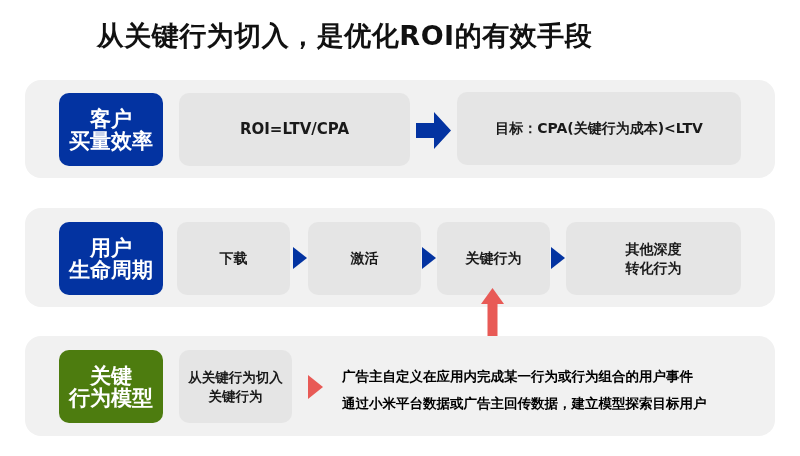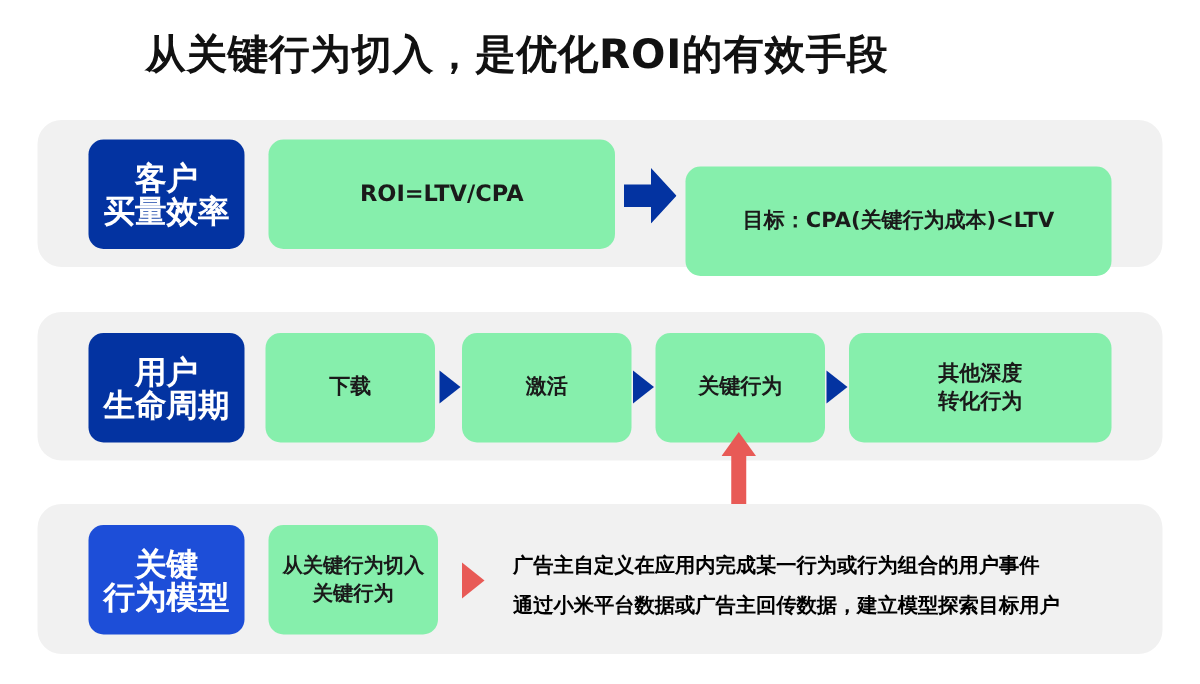--- a/index.html
+++ b/index.html
@@ -5,22 +5,22 @@
   html, body { margin:0; padding:0; background:#ffffff; }
   body { width:800px; height:456px; position:relative; overflow:hidden;
          font-family:"DejaVu Sans","Liberation Sans",sans-serif; color:#1a1a1a; }
   .title { position:absolute; left:0; top:18px; width:689px; text-align:center;
            font-size:27px; font-weight:bold; letter-spacing:0.5px; color:#111; }
   .panel { position:absolute; left:25px; width:750px; background:#f1f1f1; border-radius:16px; }
   .label { position:absolute; left:59px; width:104px; height:73px; border-radius:10px;
            color:#fff; font-weight:bold; font-size:21px; line-height:22px;
            display:flex; flex-direction:column; align-items:center; justify-content:center; text-align:center; }
   .label.blue { background:#0333a1; }
-  .label.red { background:#1d4ed8; }
-  .box { position:absolute; height:73px; background:#86efac; border-radius:10px;
+  .label.red { background:#4d7c0f; }
+  .box { position:absolute; height:73px; background:#e5e5e5; border-radius:10px;
          display:flex; flex-direction:column; align-items:center; justify-content:center;
          text-align:center; font-size:14px; font-weight:bold; line-height:19px; color:#1a1a1a; }
   .tri { position:absolute; width:0; height:0; border-top:11px solid transparent;
          border-bottom:11px solid transparent; border-left:14px solid #0333a1; }
   .tri.red { border-left-color:#e85a56; }
   .desc { position:absolute; left:342px; font-size:13.5px; font-weight:bold; color:#000000; white-space:nowrap; }
 </style>
 </head>
 <body>
 
@@ -30,21 +30,21 @@
 <div class="label blue" style="top:93px;">
   <span>客户</span>
   <span>买量效率</span>
 </div>
 <div class="box" style="left:179px;top:93px;width:231px;font-size:15px;">
   <span>ROI=LTV/CPA</span>
 </div>
 <svg style="position:absolute;left:416px;top:112px;" width="35" height="37" viewBox="0 0 35 37">
   <polygon points="0,11 18,11 18,0 35,18.5 18,37 18,26 0,26" fill="#0333a1"></polygon>
 </svg>
-<div class="box" style="left:457px;top:111px;width:284px;">
+<div class="box" style="left:457px;top:92px;width:284px;">
   <span>目标：CPA(关键行为成本)&lt;LTV</span>
 </div>
 
 <div class="panel" style="top:208px;height:99px;"></div>
 <div class="label blue" style="top:222px;">
   <span>用户</span>
   <span>生命周期</span>
 </div>
 <div class="box" style="left:177px;top:222px;width:113px;">
   <span>下载</span>

